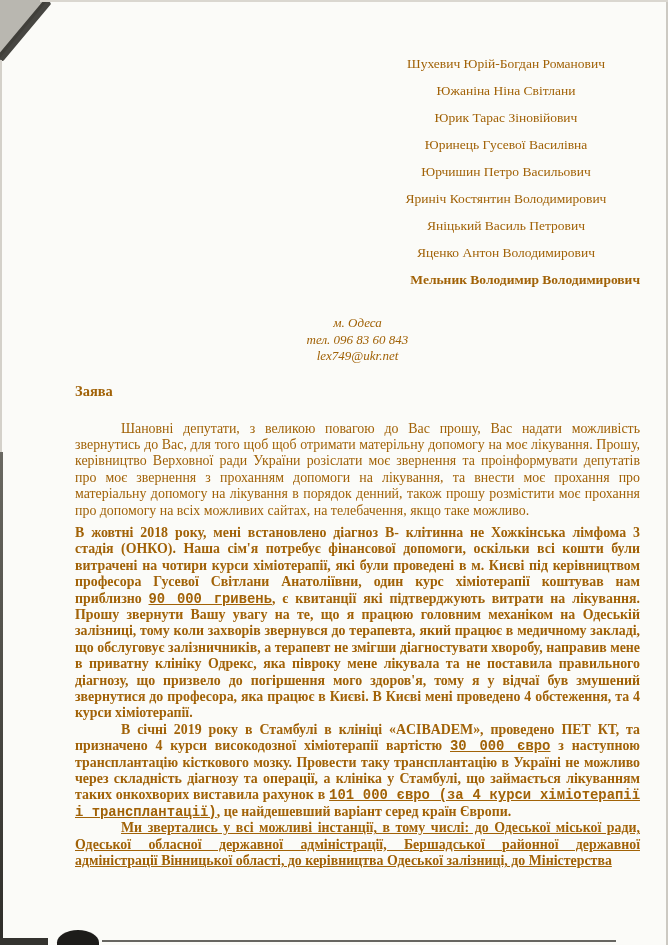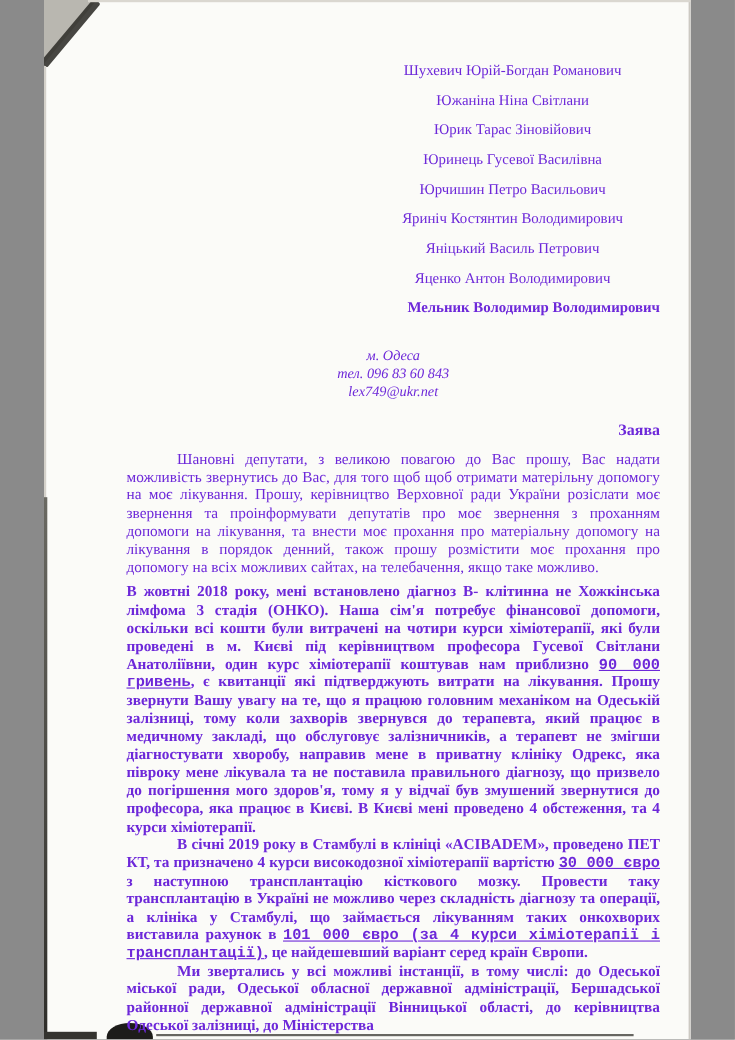--- a/index.html
+++ b/index.html
@@ -1,22 +1,22 @@
 <!DOCTYPE html>
 <html><head>
 <meta charset="utf-8">
 <style>
   html,body{margin:0;padding:0;background:#8a8a8a;}
   .page{
     position:relative;
-    width:588px;height:945px;
+    width:668px;height:945px;
     margin:0 auto;
     background:#fbfbf8;
     overflow:hidden;
-    color:#6d28d9;
+    color:#a16207;
     font-family:"Liberation Serif","DejaVu Serif",serif;
   }
   .content{
     position:absolute;inset:0;
     padding:50px 28px 0 75px;
     box-sizing:border-box;
   }
   
   .recipients{
     width:268px;
@@ -36,36 +36,36 @@
   }
   .sender{
     margin-top:22px;
     text-align:center;
     font-style:italic;
     font-size:13px;
     line-height:16.5px;
   }
   .doc-title{
     margin-top:16px;
-    text-align:right;
+    text-align:left;
     font-weight:bold;
     font-size:14.5px;
     line-height:20px;
   }
   .body{
-    margin-top:10px;
+    margin-top:20px;
     font-size:13.9px;
     line-height:16.4px;
     text-align:justify;
   }
   .para{margin:0;}
   .para.gap-after{margin-bottom:6px;}
   .para.bold{font-weight:bold;}
   .para.indent{text-indent:46px;}
-  .para.underline{}
+  .para.underline{text-decoration:underline;}
   .u{text-decoration:underline;font-family:Liberation Mono, monospace;}
 
   
   .art{position:absolute;pointer-events:none;}
   .corner-light{
     top:0;left:0;width:0;height:0;
     border-top:58px solid #a9a69e;
     border-right:48px solid transparent;
     opacity:.8;
   }

